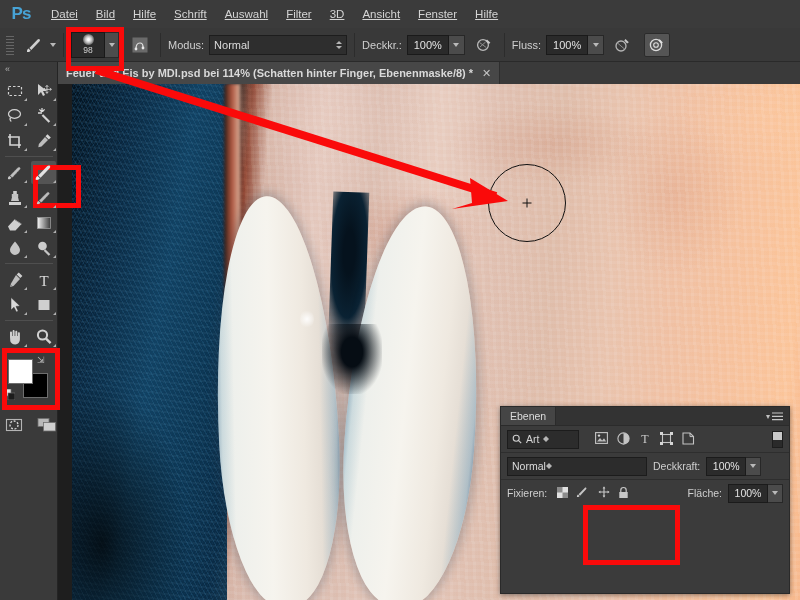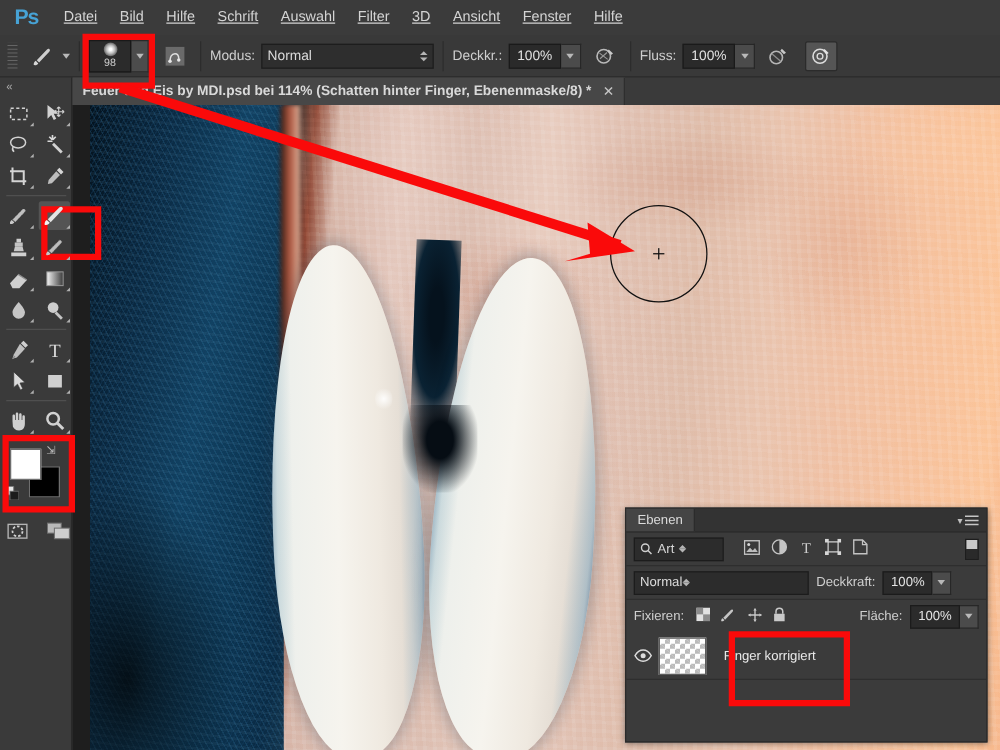--- a/index.html
+++ b/index.html
@@ -796,30 +796,20 @@
       <div class="lp-label" style="margin-left:auto">Fläche:</div>
       <div style="display:flex">
         <div class="lp-num">100%</div>
         <div class="lp-numdrop">
           <div class="tri-down"></div>
         </div>
       </div>
     </div>
 
 
-    <div class="layer-row">
-      <div class="eye-cell">
-        <svg width="15" height="11" viewBox="0 0 15 11">
-          <path d="M7.5 1C3.6 1 1 5.5 1 5.5S3.6 10 7.5 10 14 5.5 14 5.5S11.4 1 7.5 1z" fill="none" stroke="#dcdcdc" stroke-width="1.1"></path>
-          <circle cx="7.5" cy="5.5" r="2" fill="#dcdcdc"></circle>
-        </svg>
-      </div>
-      <div class="thumb"></div>
-      <div class="layer-name" style="margin-left:14px">Finger korrigiert</div>
-    </div>
   </div>
 
   <div class="anno anno-brush"></div>
   <div class="anno anno-tool"></div>
   <div class="anno anno-swatch"></div>
   <div class="anno anno-mask"></div>
 
   <svg class="arrow-svg">
     <g>
       <path d="M96,70 L496,196" stroke="#fa0a0a" stroke-width="8" fill="none"></path>

